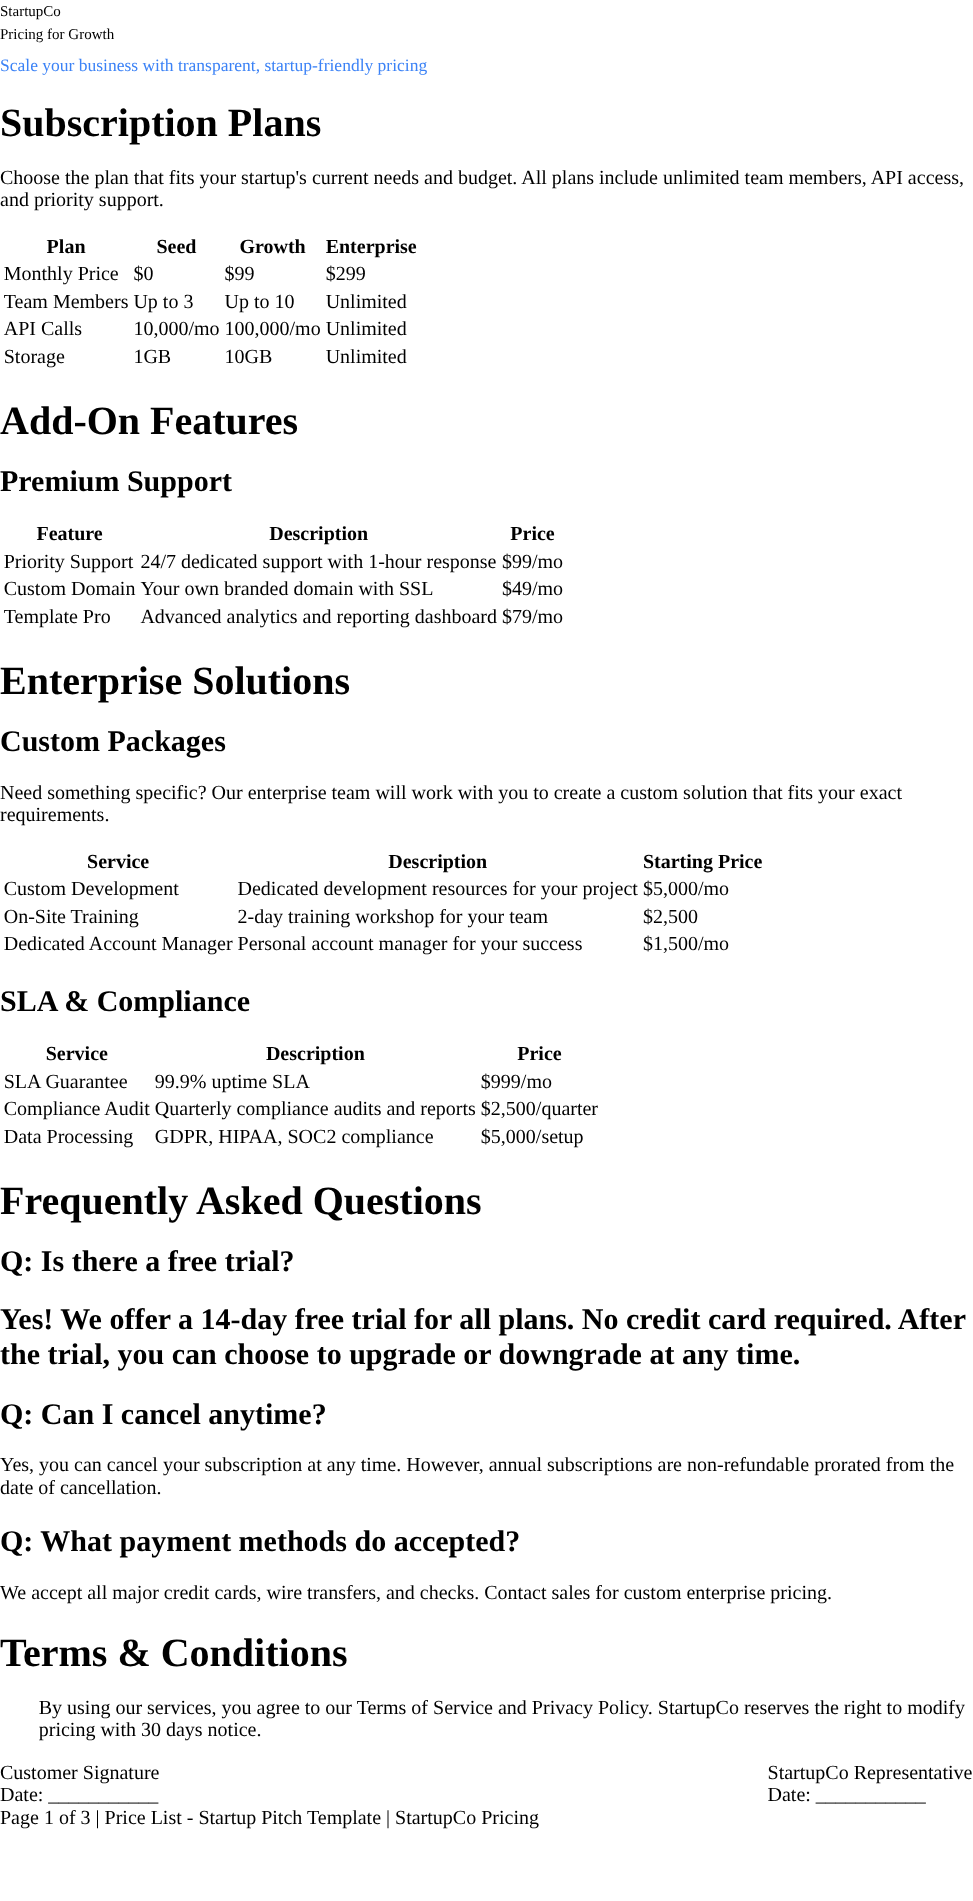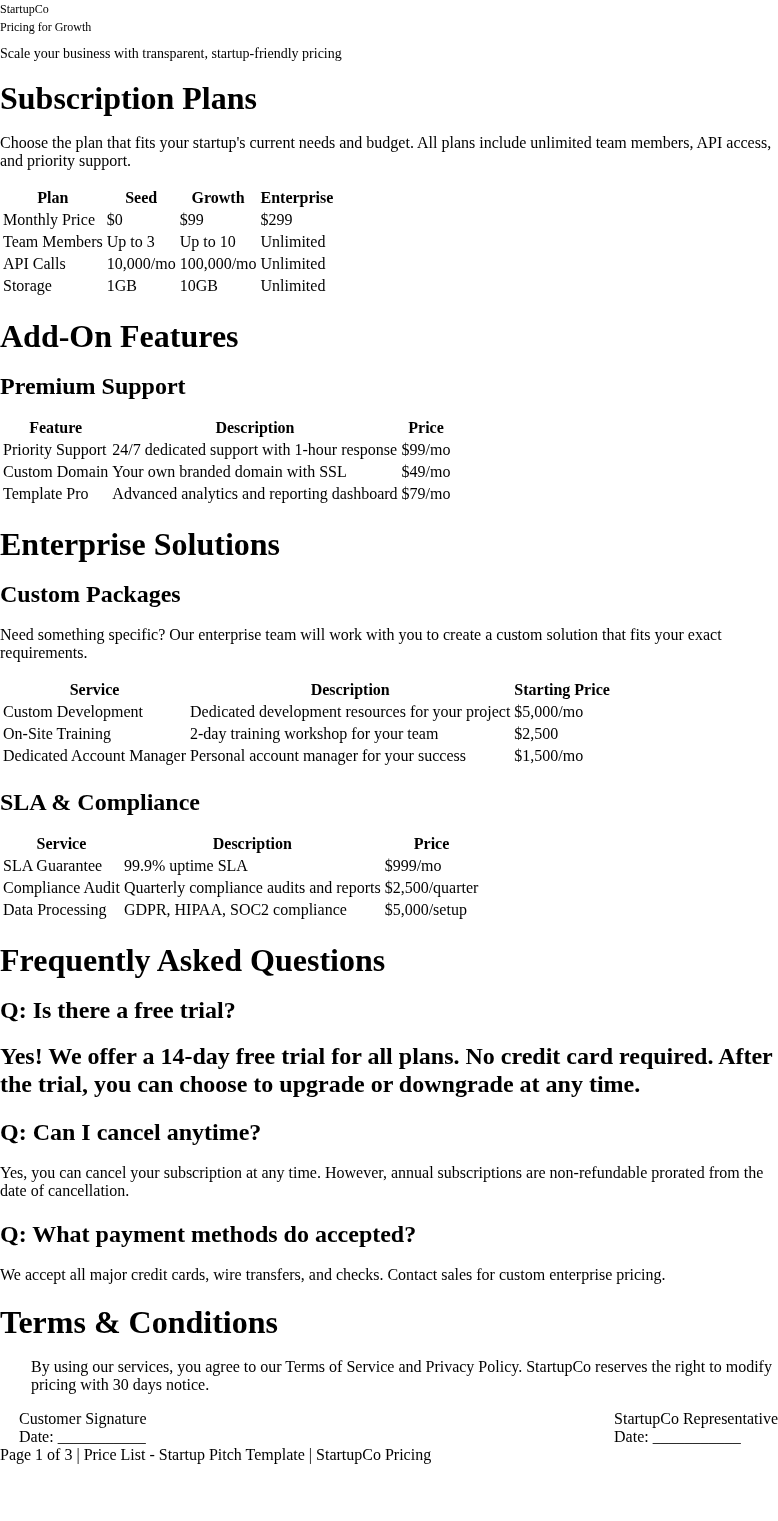--- a/index.html
+++ b/index.html
@@ -4,28 +4,28 @@
 <style>
   html, body { margin: 0; padding: 0; background: #ffffff; }
   body {
     width: 778px;
     font-family: "Liberation Serif", "DejaVu Serif", serif;
     font-size: 16px;
     line-height: 18px;
     color: #000;
   }
   .brand { font-size: 12px; line-height: 18px; }
-  .subtitle { color: #000000; font-size: 14px; line-height: 16px; margin: 10px 0 0 0; }
+  .subtitle { color: #3b82f6; font-size: 14px; line-height: 16px; margin: 10px 0 0 0; }
   h1 { font-size: 32px; line-height: 36px; font-weight: bold; margin: 0; }
   h2 { font-size: 24px; line-height: 28px; font-weight: bold; margin: 0; }
   p { margin: 0; }
   table { border-collapse: separate; border-spacing: 2px; font-size: 16px; }
   th { font-weight: bold; text-align: center; padding: 1px; line-height: 18px; }
   td { padding: 1px; text-align: left; line-height: 18px; white-space: nowrap; }
-  .sig-row { display: flex; justify-content: space-between; padding-left: 19px; }
+  .sig-row { display: flex; justify-content: space-between; }
   .sig-right { text-align: left; }
 </style>
 </head>
 <body>
 
 <div>
   <div class="brand">StartupCo</div>
   <div class="brand">Pricing for Growth</div>
   <p class="subtitle">Scale your business with transparent, startup-friendly pricing</p>
 </div>

